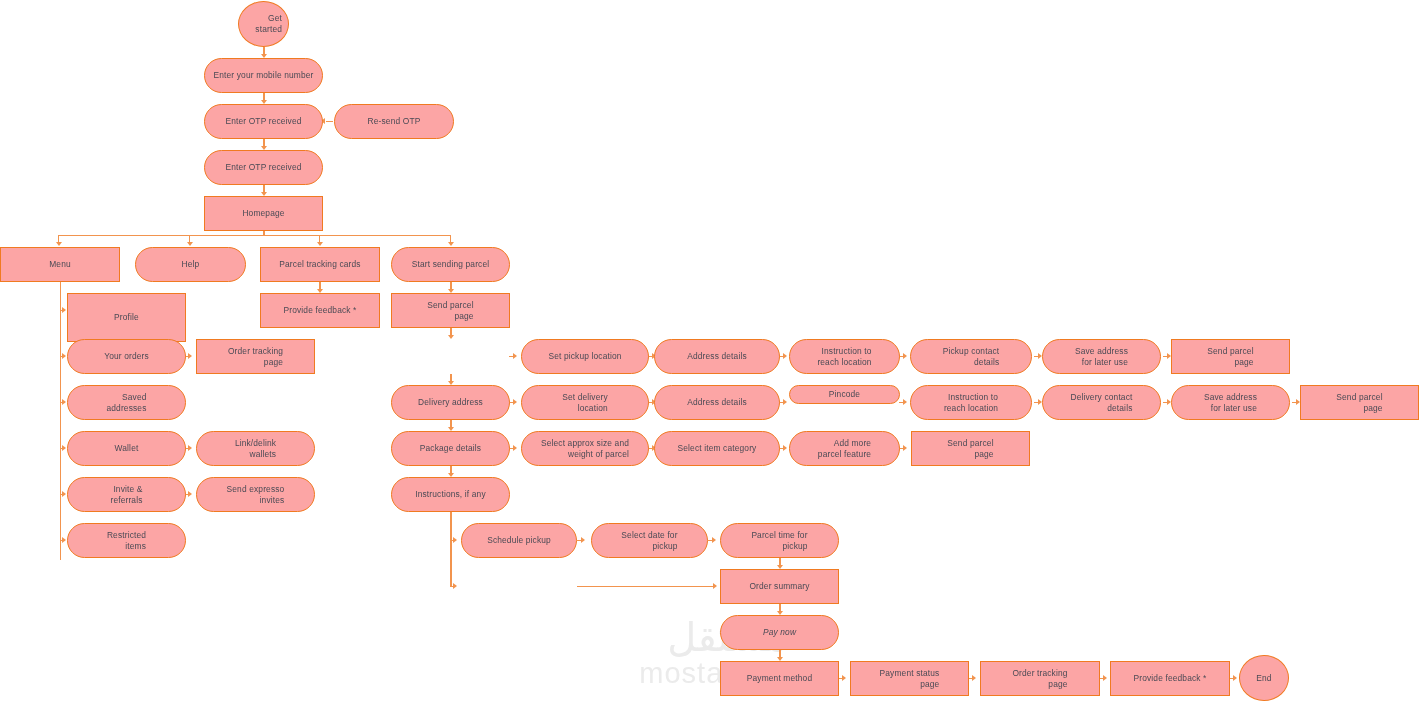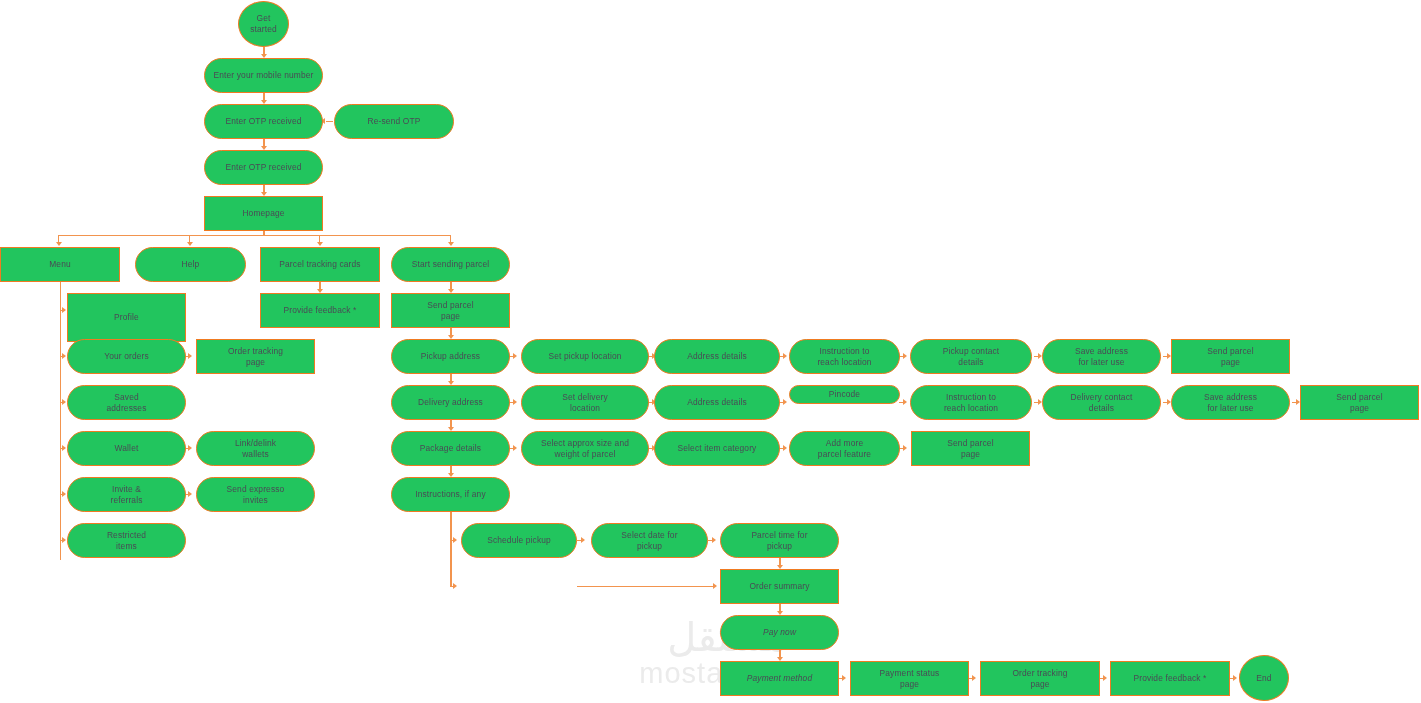--- a/index.html
+++ b/index.html
@@ -3,29 +3,29 @@
 <meta charset="utf-8">
 <style>
   html,body{margin:0;padding:0;background:#ffffff;}
   body{font-family:"Liberation Sans","DejaVu Sans",sans-serif;}
   #canvas{position:relative;width:1421px;height:703px;background:#ffffff;overflow:hidden;}
 
   .node{
     position:absolute;
     box-sizing:border-box;
     border:1.4px solid #F07A21;
-    background:#22c55e;
+    background:#fca5a5;
     color:#4a4a55;
     font-size:8.4px;
     line-height:11px;
     letter-spacing:.15px;
     display:flex;
     align-items:center;
     justify-content:center;
-    text-align:center;
+    text-align:right;
     padding:2px 6px;
     z-index:3;
     white-space:pre-line;
   }
   .node.rect{border-radius:0;}
   .node.round{border-radius:999px;}
   .node.circle{border-radius:50%;}
 
   
   .ln{position:absolute;background:#F2944E;z-index:1;}
@@ -247,21 +247,20 @@
 wallets</div>
 
   <div class="node round" style="left:67px;top:477px;width:119px;height:35px;">Invite &amp;
 referrals</div>
   <div class="node round" style="left:196px;top:477px;width:119px;height:35px;">Send expresso
 invites</div>
 
   <div class="node round" style="left:67px;top:523px;width:119px;height:35px;">Restricted
 items</div>
 
-  <div class="node round" style="left:391px;top:339px;width:119px;height:35px;">Pickup address</div>
   <div class="node round" style="left:521px;top:339px;width:128px;height:35px;">Set pickup location</div>
   <div class="node round" style="left:654px;top:339px;width:126px;height:35px;">Address details</div>
   <div class="node round" style="left:789px;top:339px;width:111px;height:35px;">Instruction to
 reach location</div>
   <div class="node round" style="left:910px;top:339px;width:122px;height:35px;">Pickup contact
 details</div>
   <div class="node round" style="left:1042px;top:339px;width:119px;height:35px;">Save address
 for later use</div>
   <div class="node rect" style="left:1171px;top:339px;width:119px;height:35px;">Send parcel
 page</div>
@@ -294,21 +293,21 @@
   <div class="node round" style="left:461px;top:523px;width:116px;height:35px;">Schedule pickup</div>
   <div class="node round" style="left:591px;top:523px;width:117px;height:35px;">Select date for
 pickup</div>
   <div class="node round" style="left:720px;top:523px;width:119px;height:35px;">Parcel time for
 pickup</div>
 
   <div class="node rect" style="left:720px;top:569px;width:119px;height:35px;">Order summary</div>
 
   <div class="node round" style="left:720px;top:615px;width:119px;height:35px;font-style:italic;">Pay now</div>
 
-  <div class="node rect" style="left:720px;top:661px;width:119px;height:35px;font-style:italic;">Payment method</div>
+  <div class="node rect" style="left:720px;top:661px;width:119px;height:35px;">Payment method</div>
   <div class="node rect" style="left:850px;top:661px;width:119px;height:35px;">Payment status
 page</div>
   <div class="node rect" style="left:980px;top:661px;width:120px;height:35px;">Order tracking
 page</div>
   <div class="node rect" style="left:1110px;top:661px;width:120px;height:35px;">Provide feedback *</div>
   <div class="node circle" style="left:1239px;top:655px;width:50px;height:46px;">End</div>
 
 </div>
 
 </body></html>

